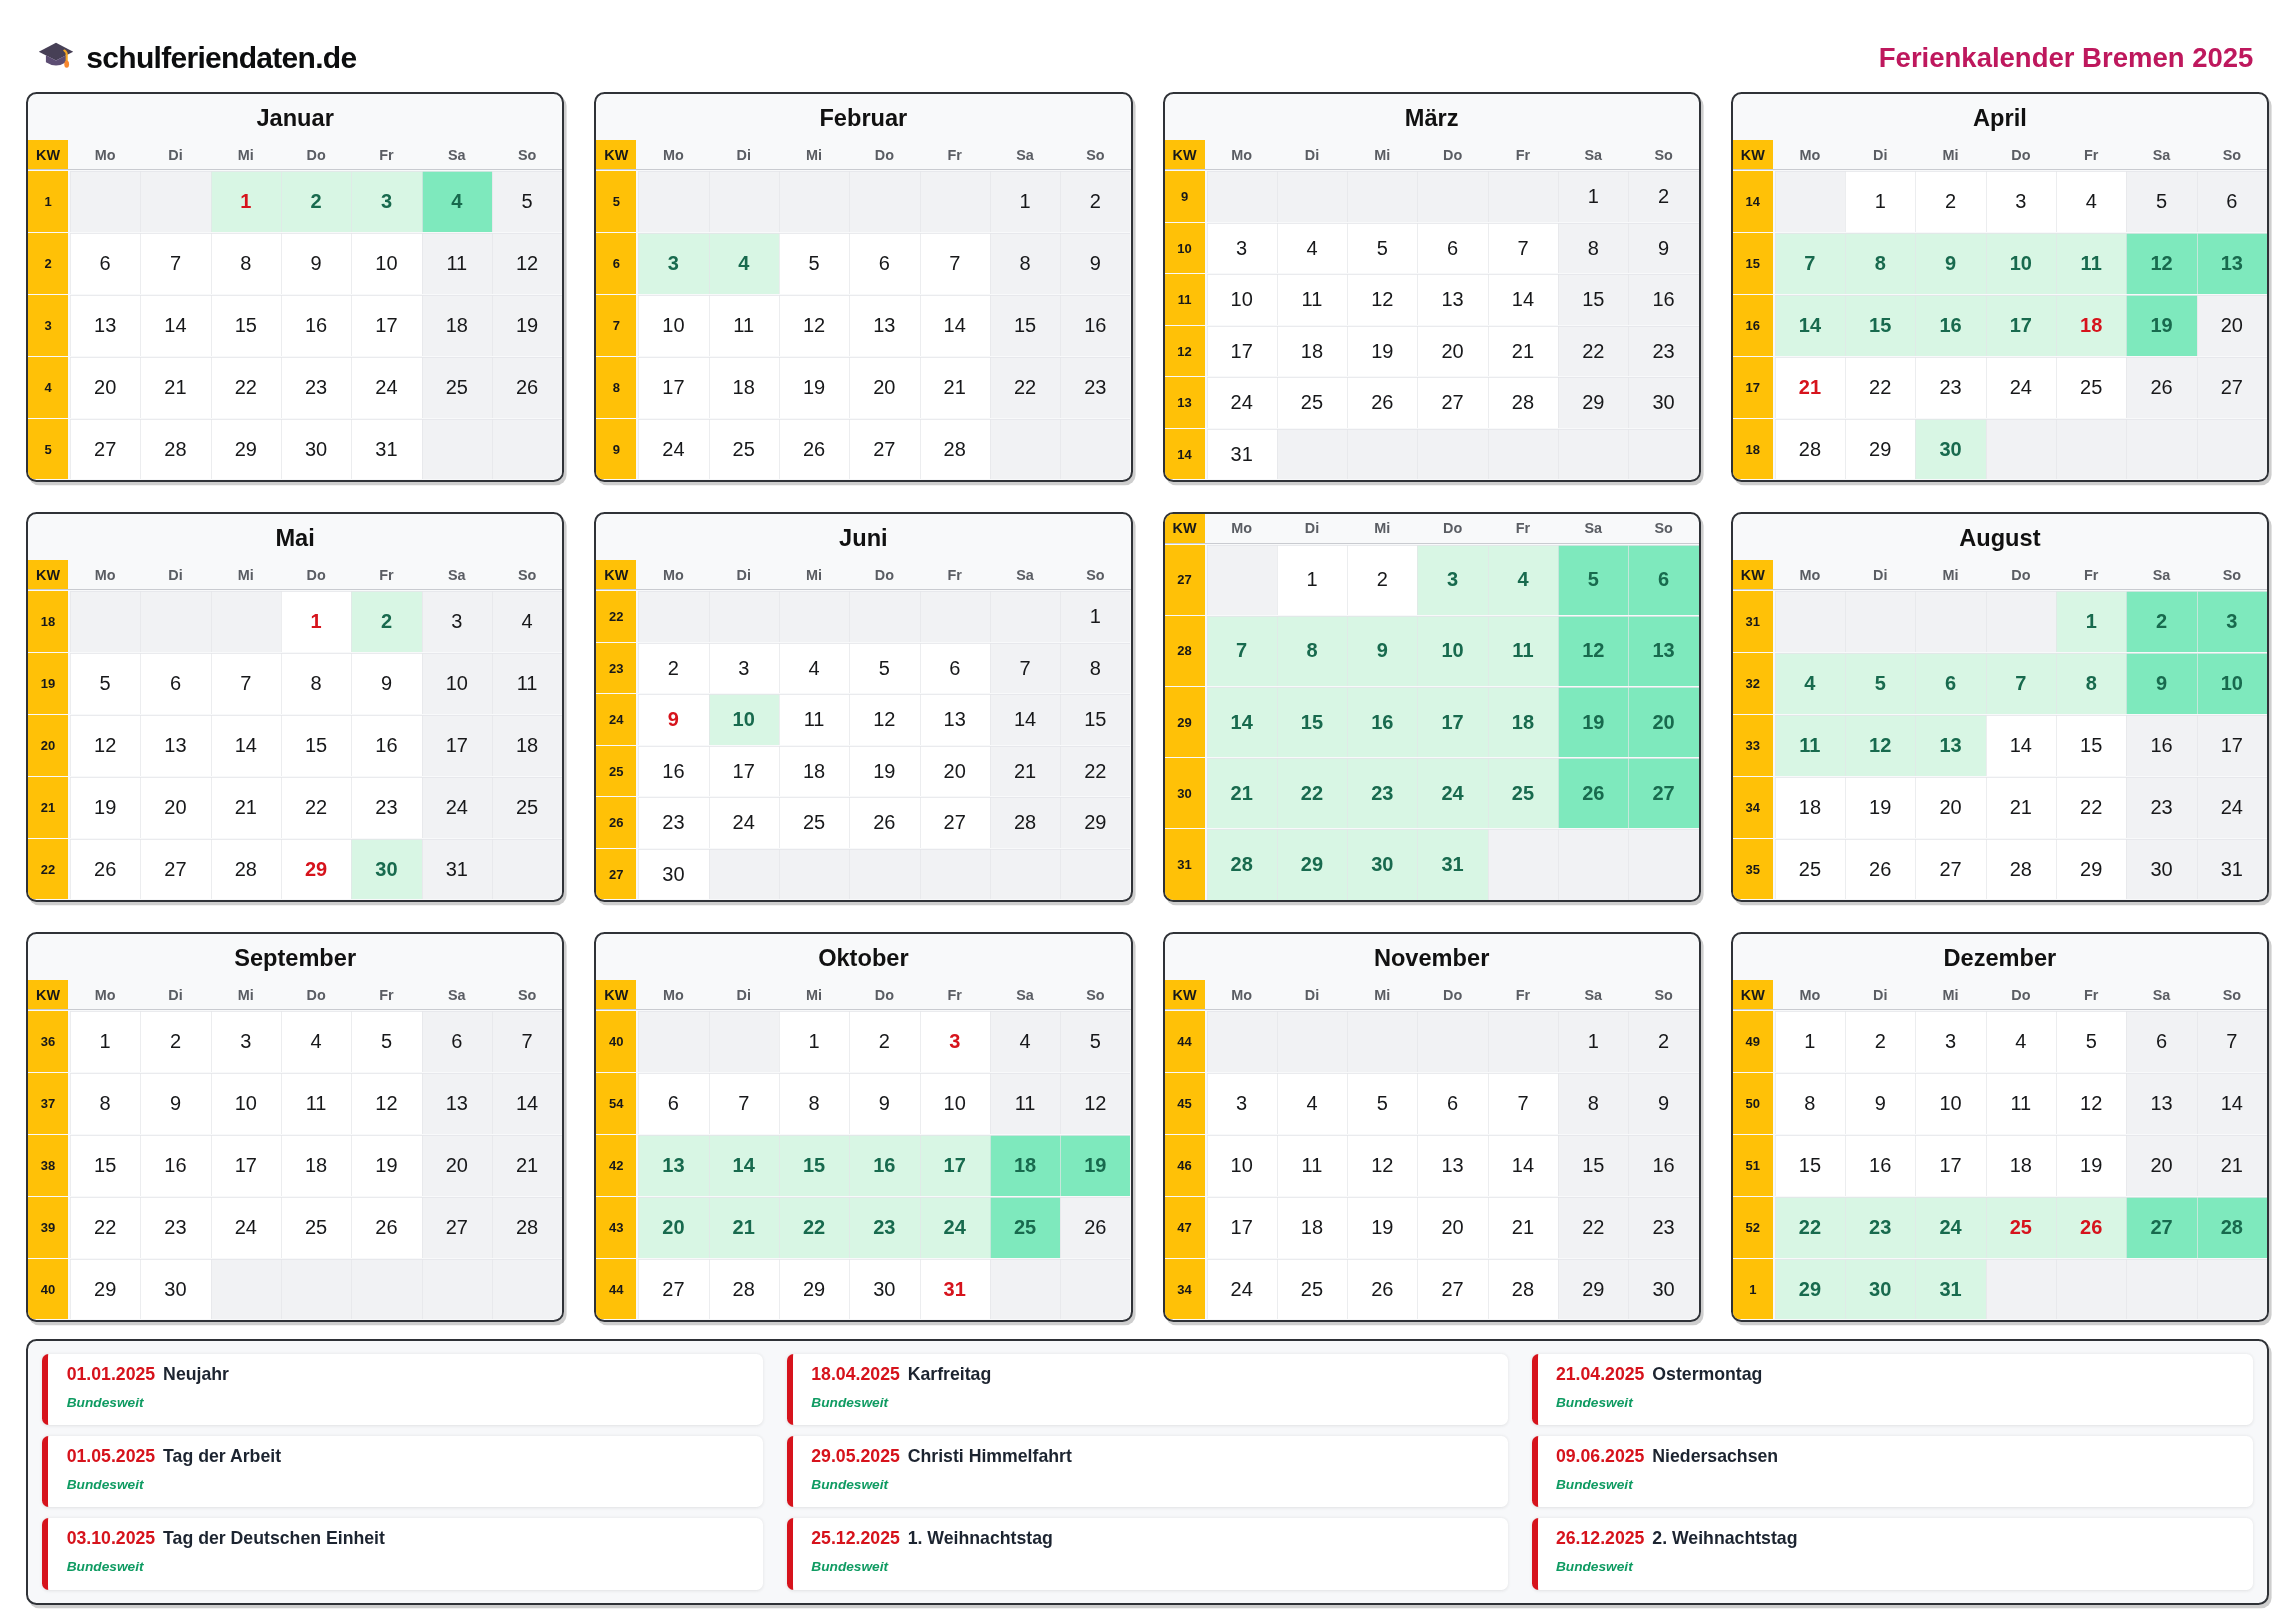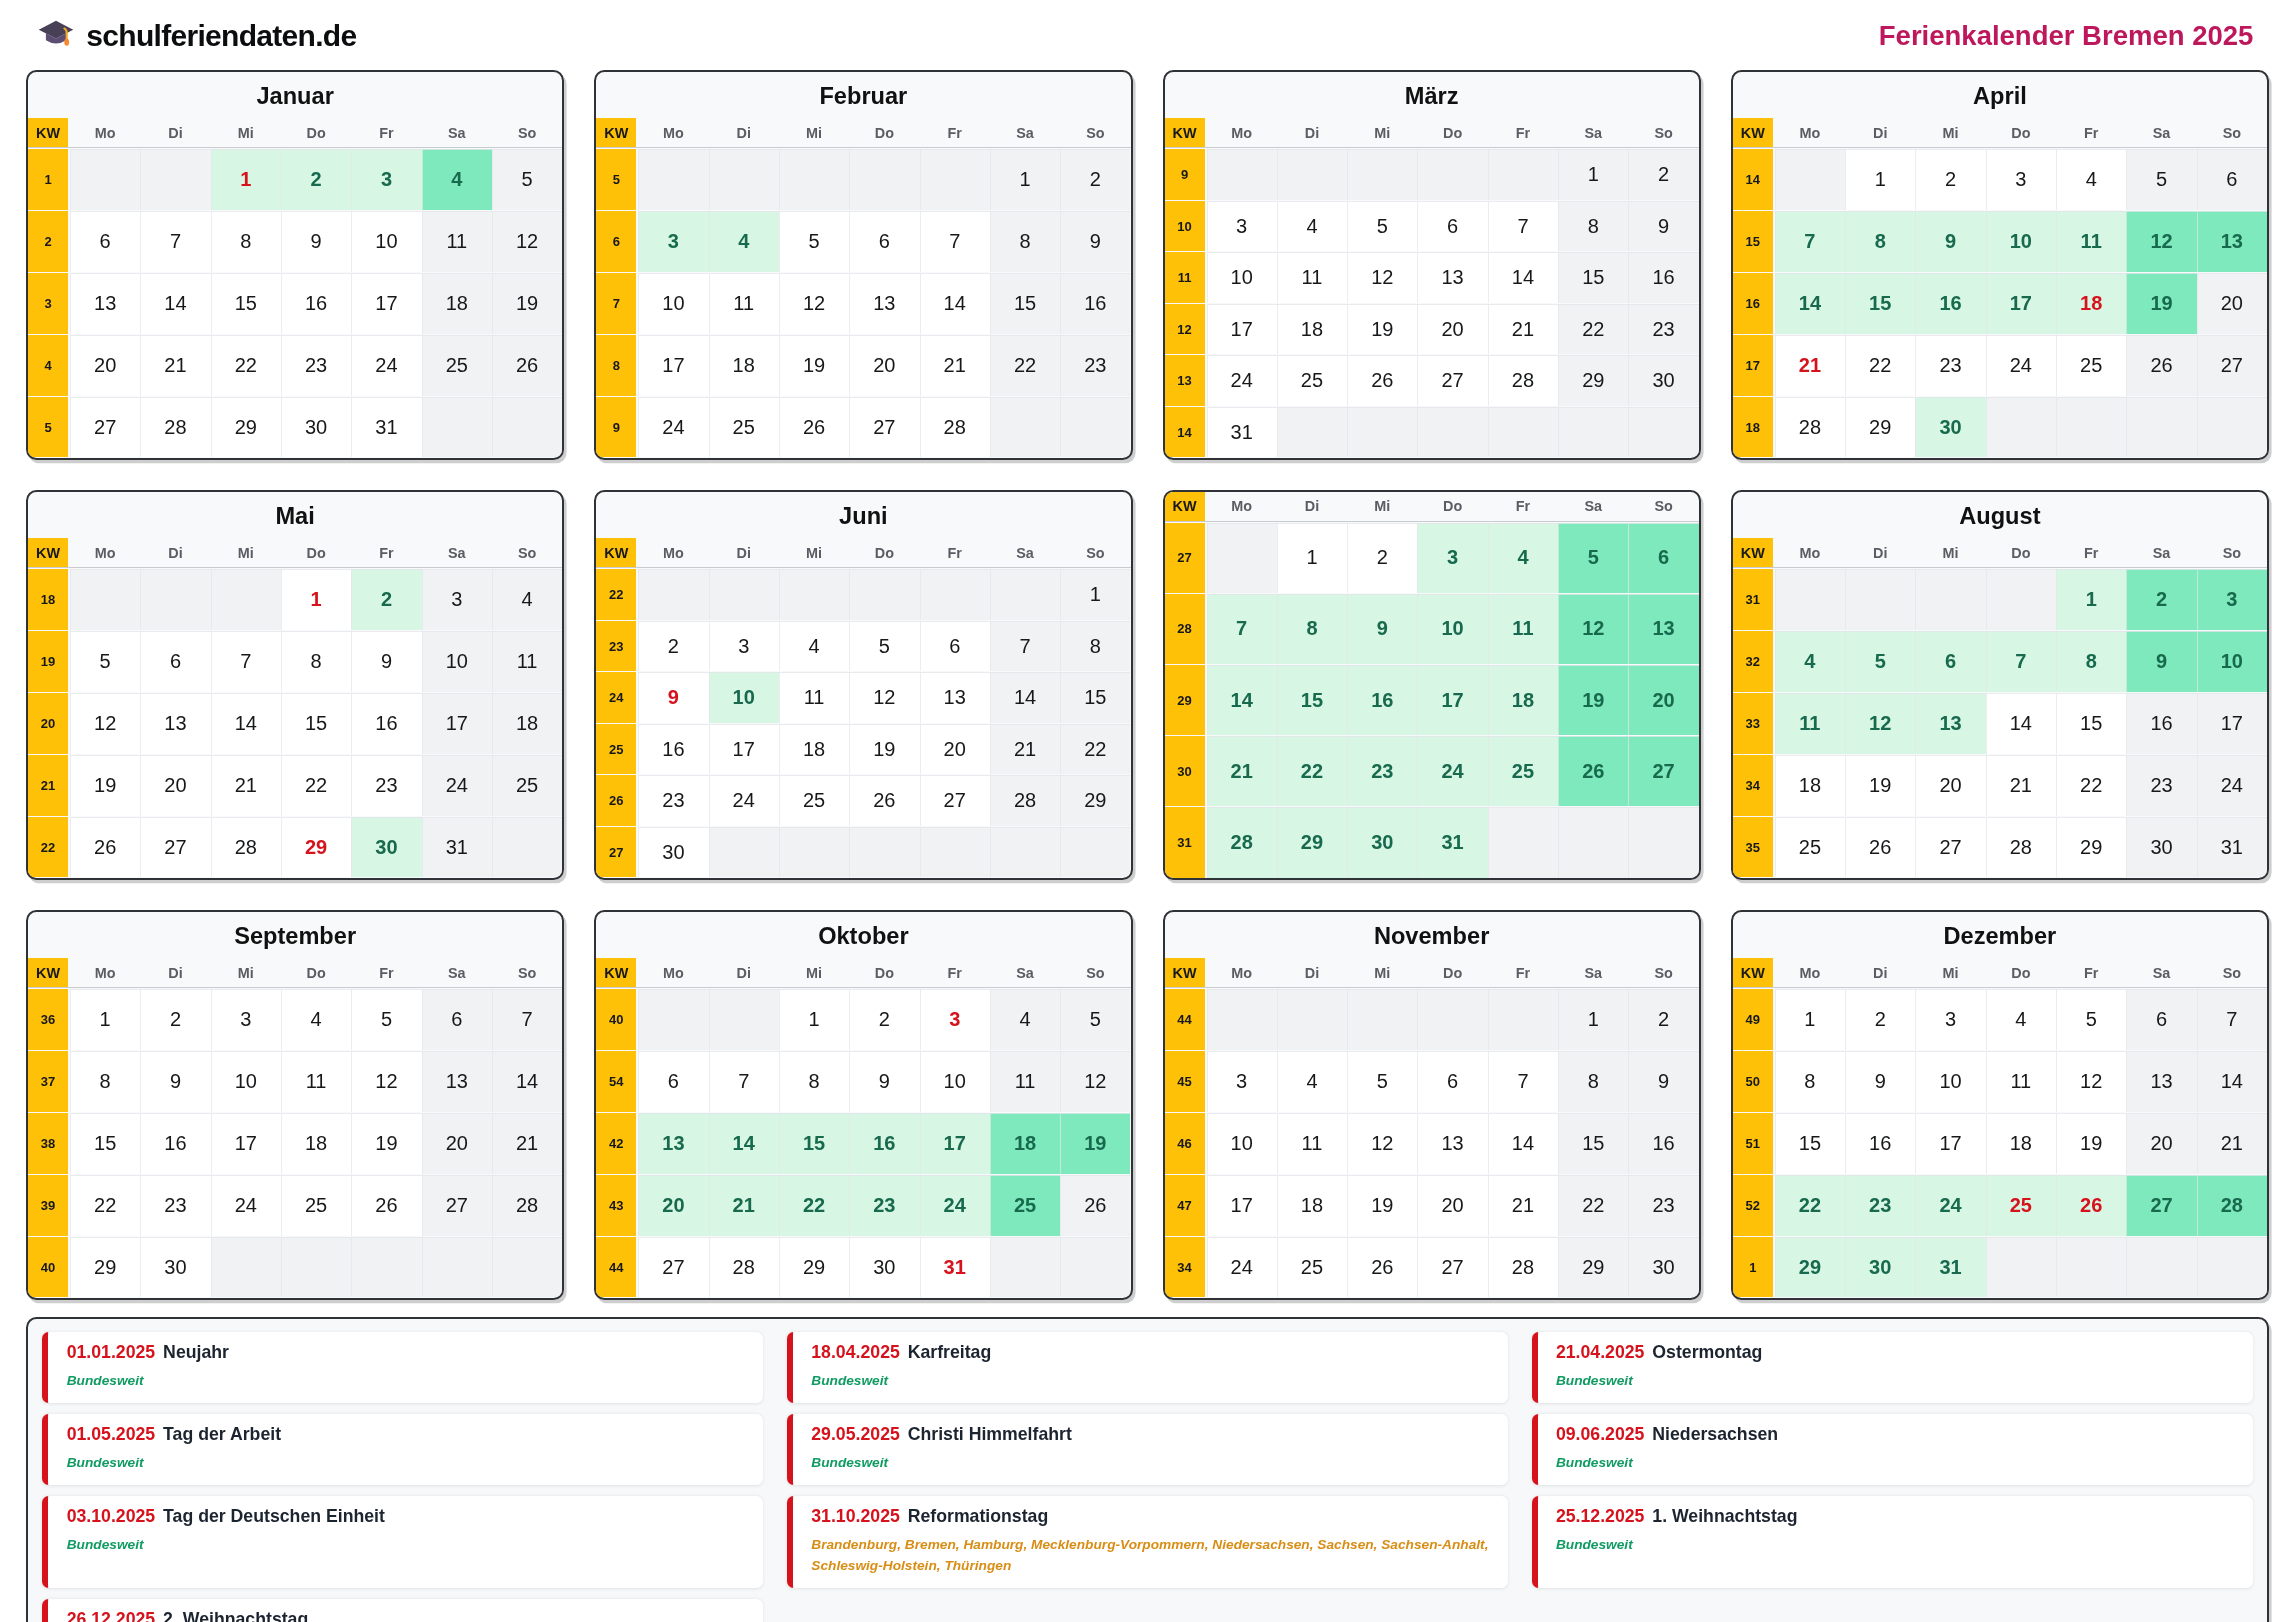--- a/index.html
+++ b/index.html
@@ -1,18 +1,18 @@
 <!DOCTYPE html>
 <html style="font-size:10.5px"><head>
 <meta charset="utf-8">
 <style>
   * { margin:0; padding:0; box-sizing:border-box; }
   html,body { width:2295px; height:1623px; background:#ffffff; overflow:hidden;
               font-family:"Liberation Sans", sans-serif; }
-  .page { width:100%; height:100%; padding:12px 26px 0 26px; }
+  .page { width:100%; height:100%; padding:34px 26px 0 26px; }
 
   
   .top-bar { display:flex; justify-content:space-between; align-items:center; padding:0 15.7px 0 10.5px; height:47px; }
   .logo { display:flex; align-items:center; gap:11.8px; cursor:pointer; }
   .logo-text { font-size:30px; font-weight:bold; color:#0c0d0e; letter-spacing:-0.7px; }
   .main-title { font-size:27.5px; font-weight:bold; color:#be185d; }
 
   
   .months-grid { margin-top:10.5px; display:grid; grid-template-columns:repeat(4,1fr);
                  grid-auto-rows:390px; gap:30px; }
@@ -902,24 +902,20 @@
         </div>
         <div class="legend-item">
           <div class="legend-line1"><span class="legend-date">09.06.2025</span><span class="legend-name">Niedersachsen</span></div>
           <span class="legend-scope scope-national">Bundesweit</span>
         </div>
         <div class="legend-item">
           <div class="legend-line1"><span class="legend-date">03.10.2025</span><span class="legend-name">Tag der Deutschen Einheit</span></div>
           <span class="legend-scope scope-national">Bundesweit</span>
         </div>
         <div class="legend-item">
-          <div class="legend-line1"><span class="legend-date">31.10.2025</span><span class="legend-name">Reformationstag</span></div>
-          <span class="legend-scope scope-regional">Brandenburg, Bremen, Hamburg, Mecklenburg-Vorpommern, Niedersachsen, Sachsen, Sachsen-Anhalt, Schleswig-Holstein, Thüringen</span>
-        </div>
-        <div class="legend-item">
           <div class="legend-line1"><span class="legend-date">25.12.2025</span><span class="legend-name">1. Weihnachtstag</span></div>
           <span class="legend-scope scope-national">Bundesweit</span>
         </div>
         <div class="legend-item">
           <div class="legend-line1"><span class="legend-date">26.12.2025</span><span class="legend-name">2. Weihnachtstag</span></div>
           <span class="legend-scope scope-national">Bundesweit</span>
         </div>
       </div>
   </div>
 

